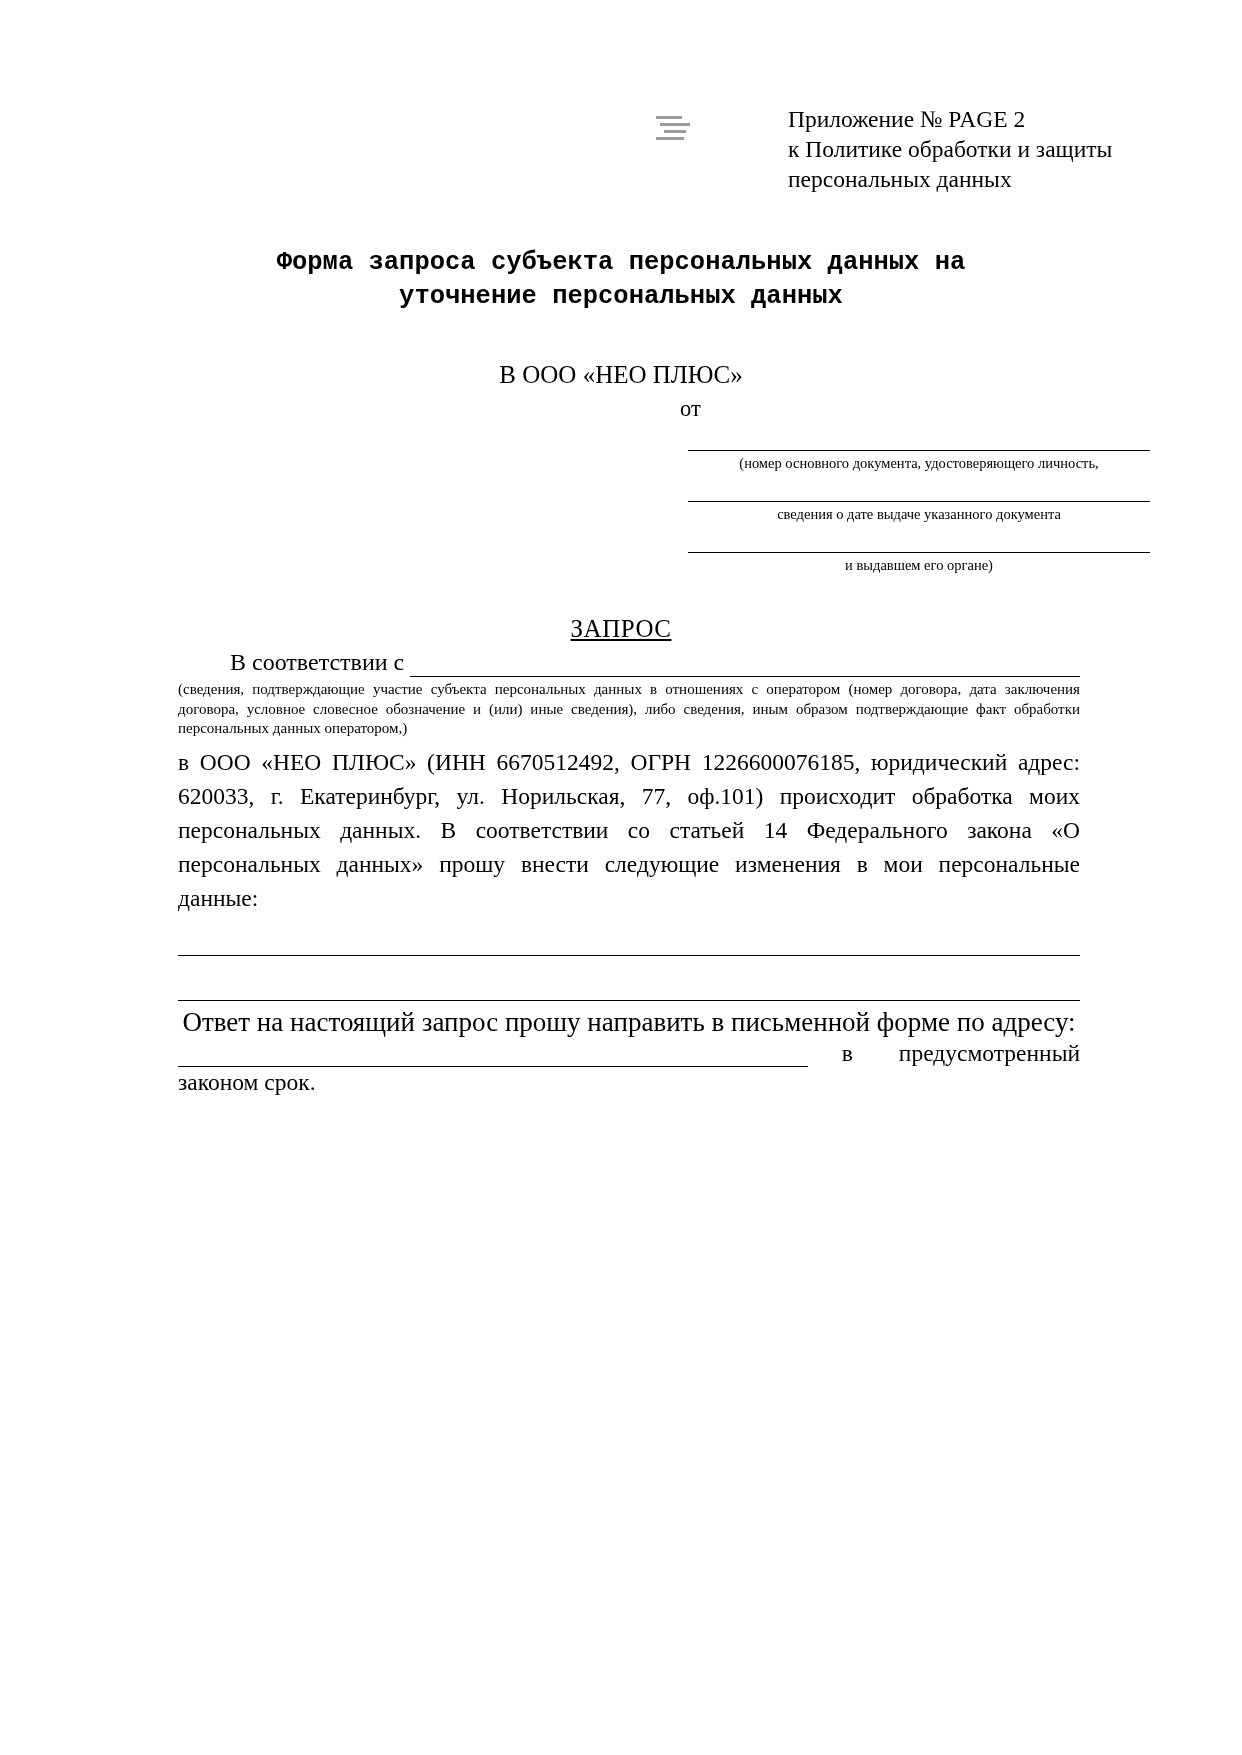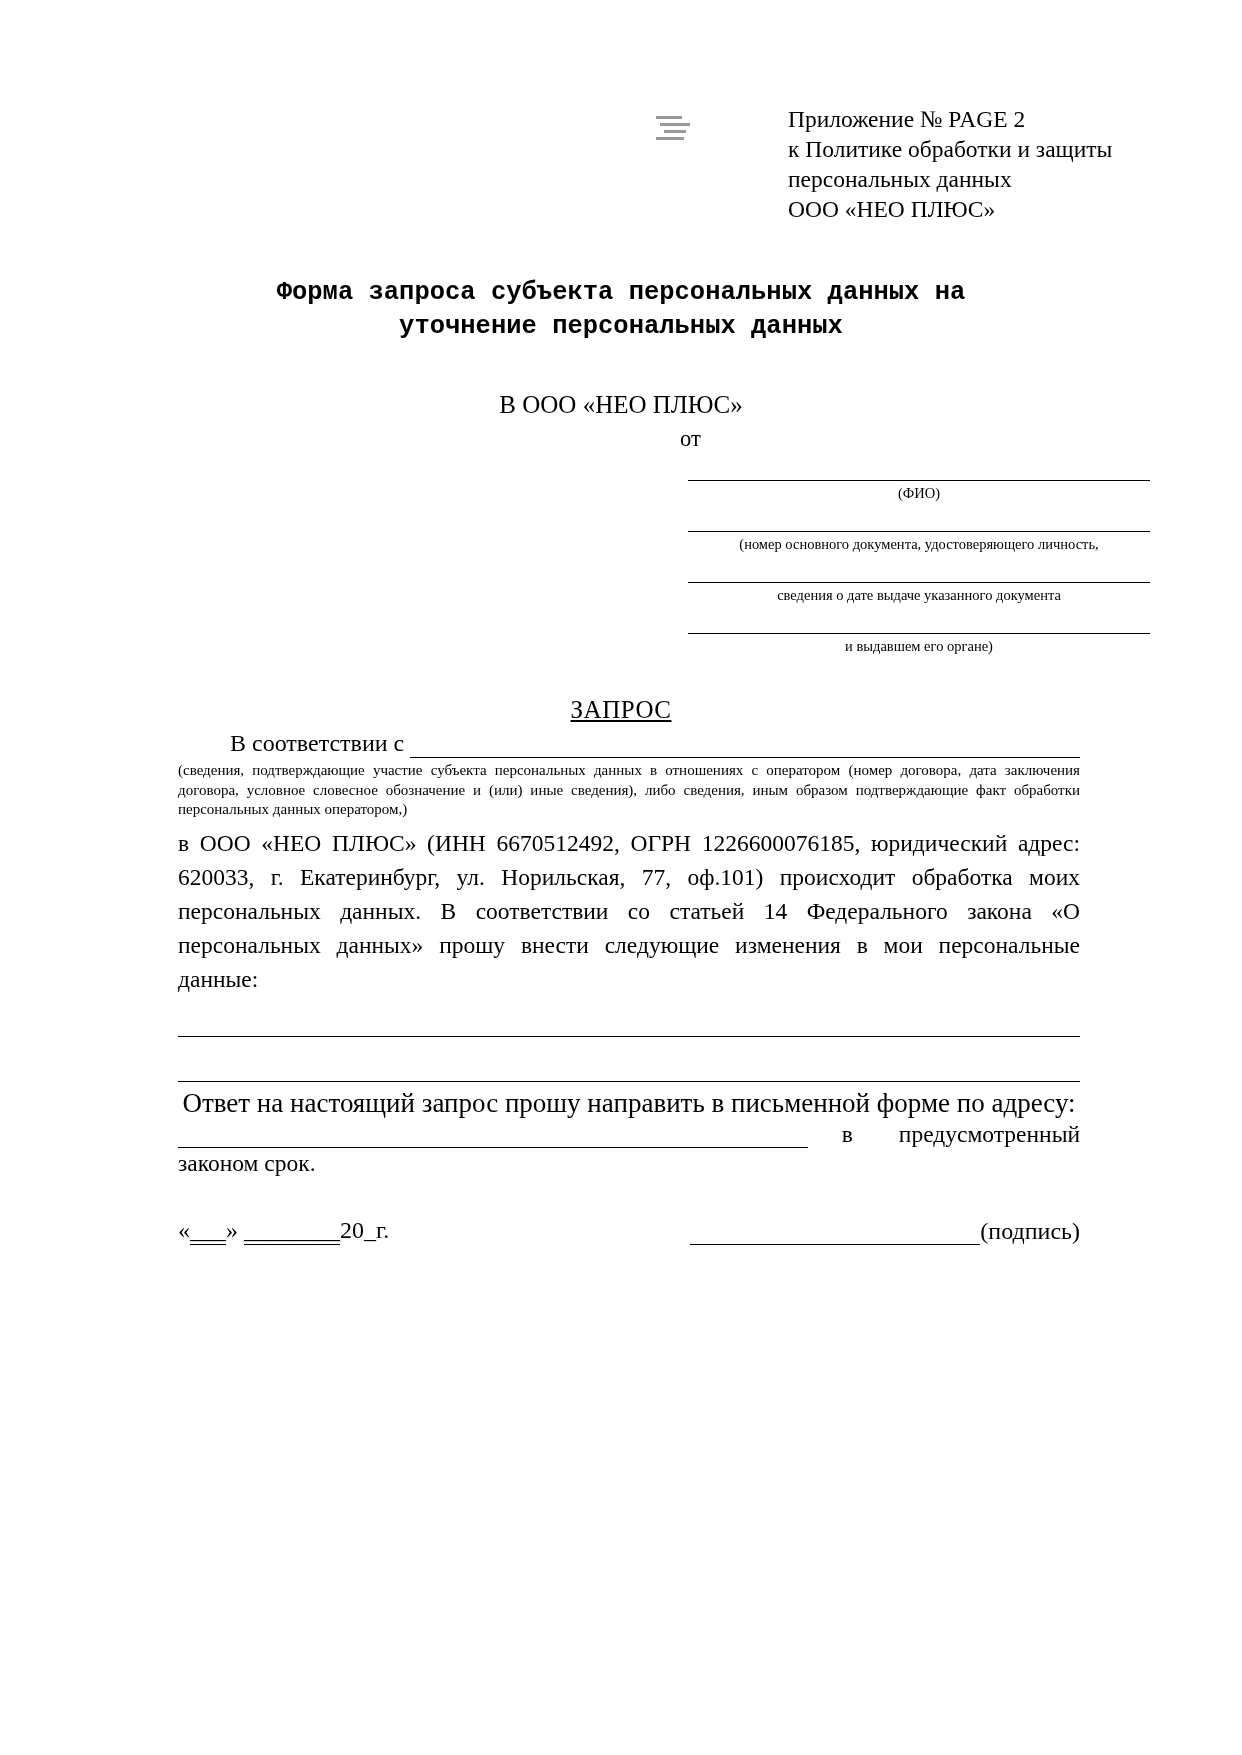--- a/index.html
+++ b/index.html
@@ -193,33 +193,28 @@
     <div class="header-mark">
       <i></i>
         <i></i>
         <i></i>
         <i></i>
     </div>
     <div class="header-text">
       <div>Приложение №  PAGE 2</div>
       <div>к Политике обработки и защиты</div>
       <div>персональных данных</div>
-      <div>ООО «НЕО ПЛЮС»</div>
     </div>
   </div>
 
   <div class="doc-title">Форма запроса субъекта персональных данных на уточнение персональных данных</div>
 
   <div class="addressee">В ООО «НЕО ПЛЮС»</div>
   <div class="from-line">от</div>
 
-  <div class="field-block">
-    <div class="field-rule"></div>
-    <div class="field-caption">(ФИО)</div>
-  </div>
 
   <div class="field-block">
     <div class="field-rule"></div>
     <div class="field-caption wide">(номер основного документа, удостоверяющего личность,</div>
   </div>
 
   <div class="field-block">
     <div class="field-rule"></div>
     <div class="field-caption">сведения о дате выдаче указанного документа</div>
   </div>
@@ -247,25 +242,15 @@
 
     <div class="answer-line">Ответ на настоящий запрос прошу направить в письменной форме по адресу:</div>
 
     <div class="answer-row">
       <span class="fill"></span>
       <span class="t1">в</span>
       <span class="t2">предусмотренный</span>
     </div>
     <div class="tail">законом срок.</div>
 
-    <div class="sign-row">
-      <span class="sign-date">
-        <span>«</span><span class="u">___</span><span>»</span> <span class="u">________</span><span>20_г.</span>
-      </span>
-      <span class="sign-spacer"></span>
-      <span class="sign-right">
-        <span class="line"></span>
-          <span>(подпись)</span>
-      </span>
-    </div>
 
   </div>
 </div>
 
 </body></html>

